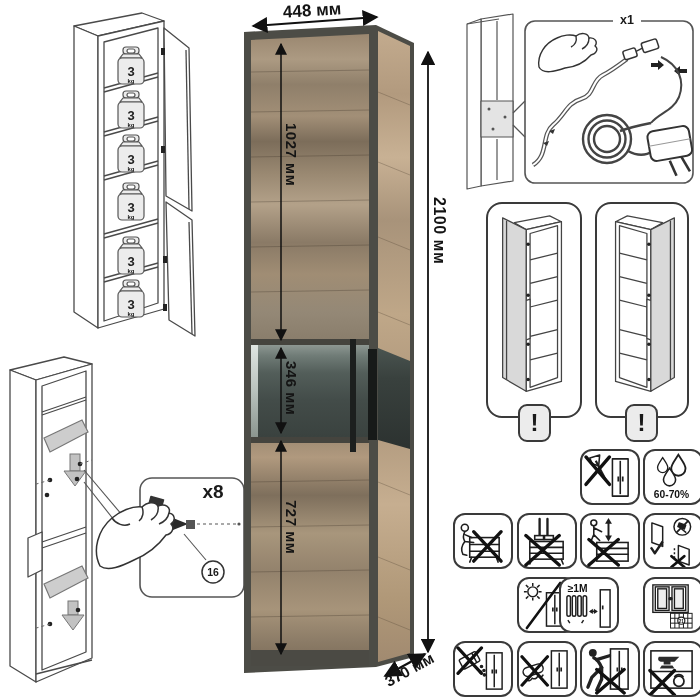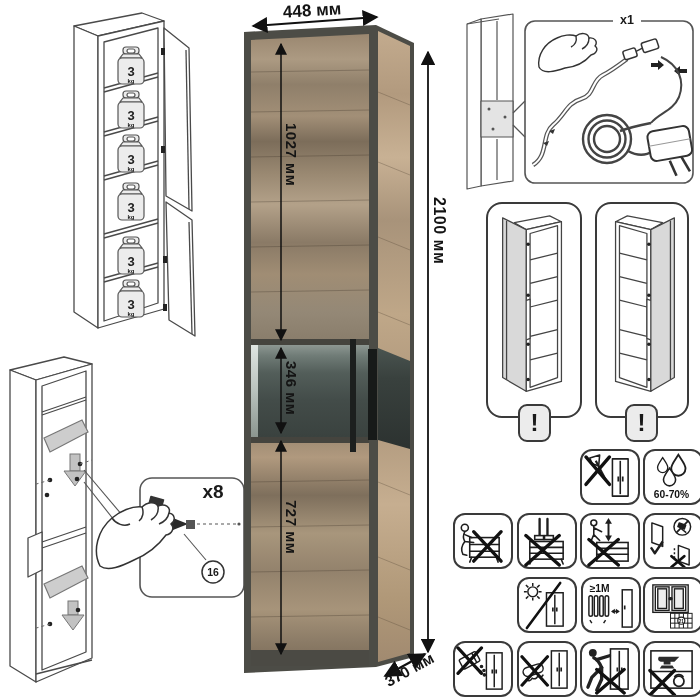--- a/index.html
+++ b/index.html
@@ -502,21 +502,21 @@
       <g stroke="#1e1e1e" stroke-width="1.5" fill="#fff">
         <circle cx="13" cy="12" r="5"></circle>
         <path d="M13,3 L13,6 M13,18 L13,21 M4,12 L7,12 M19,12 L22,12 M6,5 L8.5,7.5 M17.5,16.5 L20,19 M20,5 L17.5,7.5 M6,19 L8.5,16.5" fill="none"></path>
         <rect x="27" y="13" width="17" height="34"></rect>
           <path d="M35.5,15 L35.5,45" fill="none"></path>
         <path d="M33.5,28 L33.5,32 M37.5,28 L37.5,32" stroke-width="1.7" fill="none"></path>
       </g>
       <path d="M41,3 L7,49" stroke="#111" stroke-width="2.6" stroke-linecap="round"></path>
     </svg>
   </div>
-  <div class="icon" style="left:581px;top:577px">
+  <div class="icon" style="left:559px;top:577px">
     <svg width="51" height="51" viewBox="0 0 52 52">
       <text x="16" y="12" text-anchor="middle" font-size="10.5" font-weight="bold" fill="#111">≥1M</text>
       <g stroke="#1e1e1e" stroke-width="1.5" fill="#fff">
         <rect x="5" y="16" width="3.6" height="21" rx="1.8"></rect>
           <rect x="10.5" y="16" width="3.6" height="21" rx="1.8"></rect>
         <rect x="16" y="16" width="3.6" height="21" rx="1.8"></rect>
           <rect x="21.5" y="16" width="3.6" height="21" rx="1.8"></rect>
         <path d="M6,41 L8,44 M22,41 L20,44" fill="none"></path>
         <rect x="39" y="10" width="10" height="38"></rect>
         <path d="M41.5,26 L41.5,30" stroke-width="1.7" fill="none"></path>

